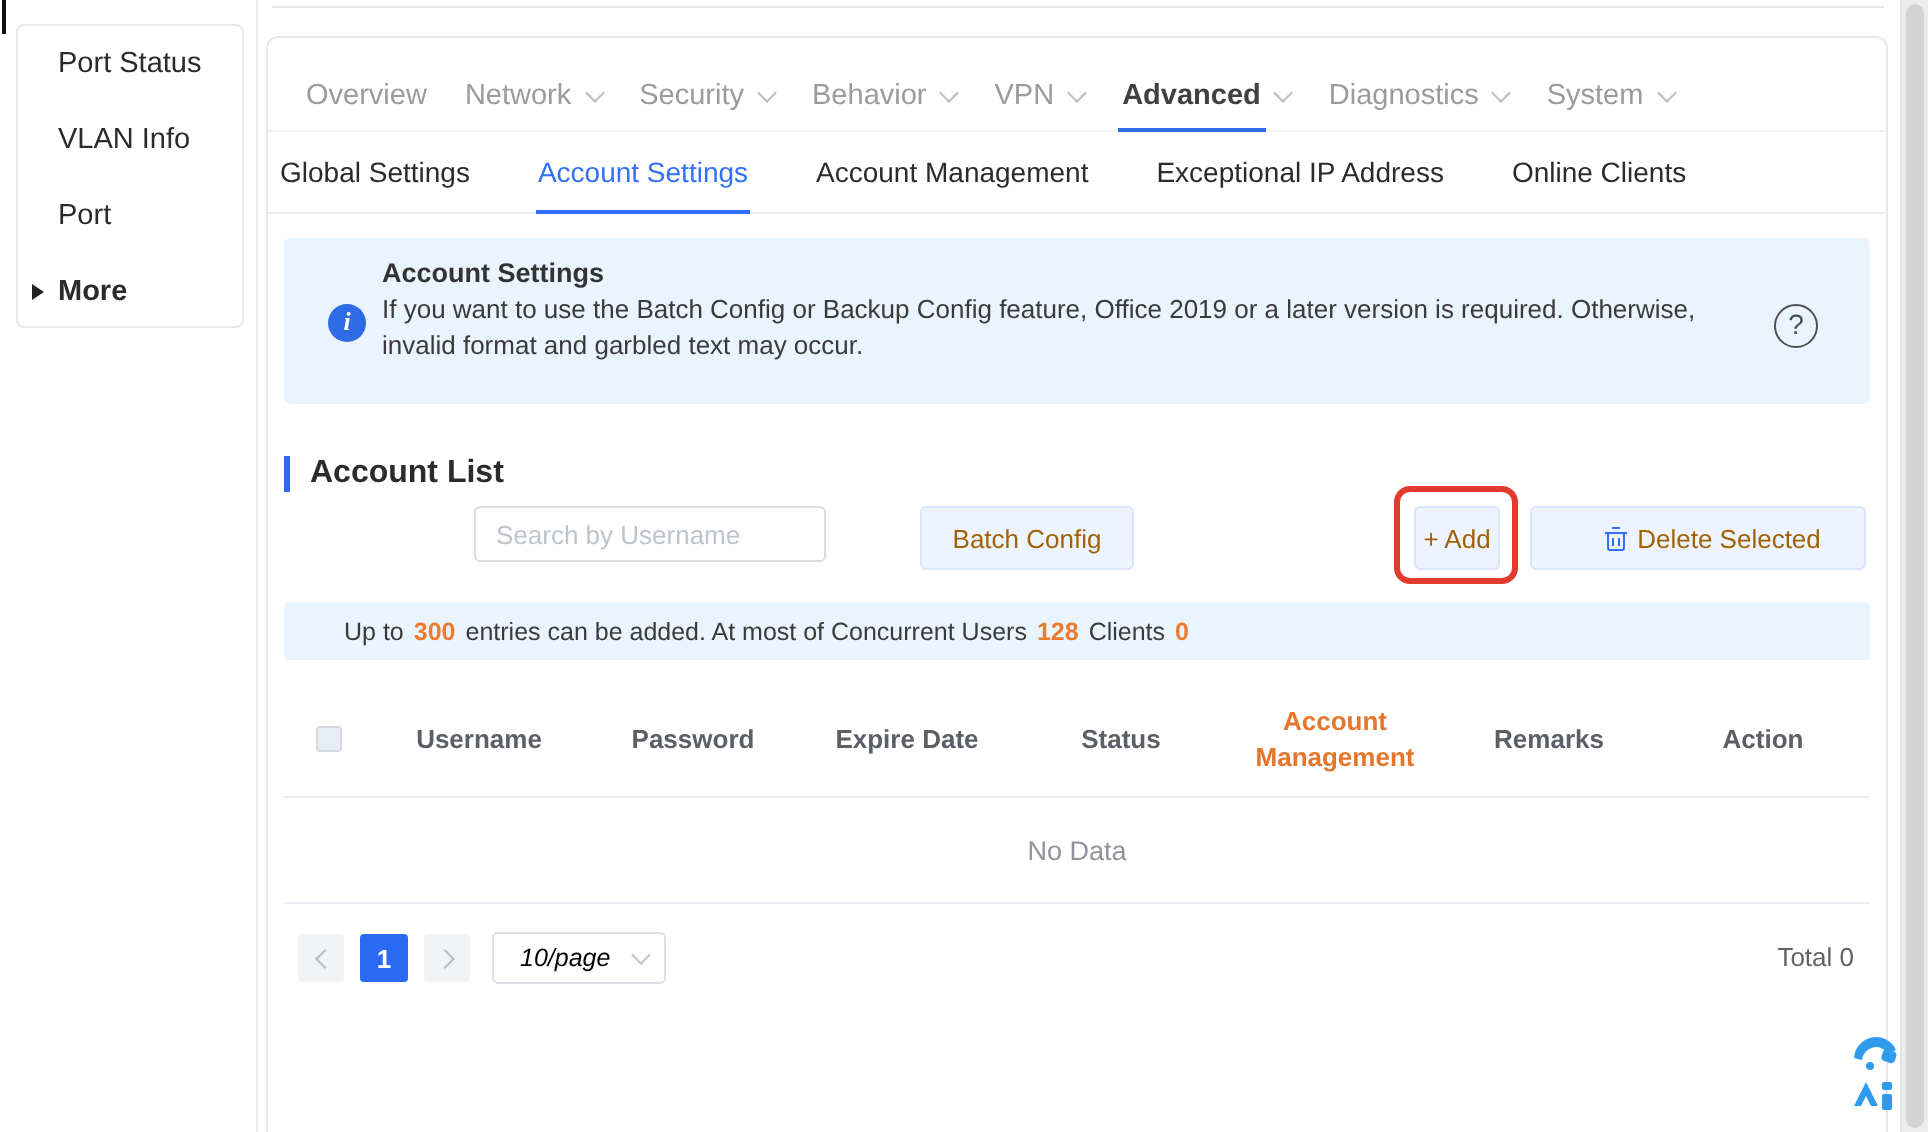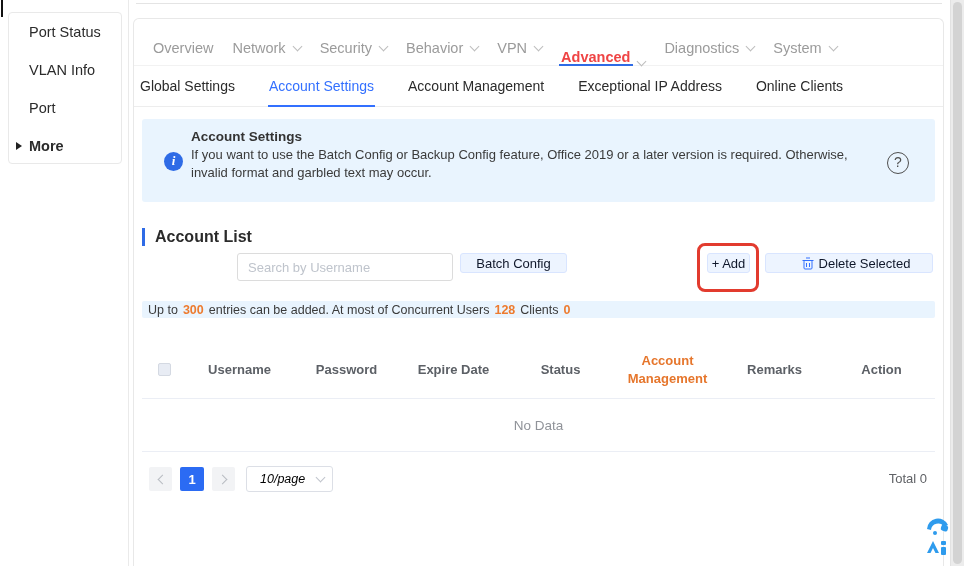--- a/index.html
+++ b/index.html
@@ -25,21 +25,21 @@
   
   .main-card { position:absolute; left:133px; top:18px; width:811px; height:556px;
                background:#fff; border:1px solid #e8e8e8; border-bottom:none;
                border-radius:6px 6px 0 0; }
 
   
   .nav-row { position:absolute; left:0; top:12px; right:0; height:35px; display:flex;
              align-items:center; padding-left:17px; gap:15px; border-bottom:1px solid #f2f2f2; }
   .nav-item { display:flex; align-items:center; font-size:14.5px; color:#9b9b9b;
               cursor:pointer; position:relative; padding:0 2px; height:100%; }
-  .nav-item.active { color:#ef4444; font-weight:bold;align-items:flex-end; }
+  .nav-item.active { color:#404040; font-weight:bold; }
   .nav-item.active::after { content:""; position:absolute; left:0; right:14px; bottom:-1px;
               height:2px; background:#2e6be6; }
   .chev { width:7px; height:7px; border-right:1.5px solid #bdbdbd; border-bottom:1.5px solid #bdbdbd;
           transform:rotate(45deg); display:inline-block; margin-left:8px; margin-top:-4px; }
 
   
   .tabs-row { position:absolute; left:0; top:47px; right:0; height:41px; display:flex;
               align-items:center; padding-left:5px; gap:32px; border-bottom:1px solid #ededed; }
   .tab-item { font-size:14px; color:#2b2b2b; cursor:pointer; position:relative;
               height:100%; display:flex; align-items:center; padding:0 1px; }
@@ -61,39 +61,39 @@
   .info-body { font-size:13px; color:#3a3a3a; line-height:17.5px; }
   .help-icon { position:absolute; right:26px; top:33px; width:22px; height:22px; border-radius:50%;
                border:1.5px solid #4f4f4f; color:#4f4f4f; font-size:14px; text-align:center;
                line-height:19px; cursor:pointer; }
 
   
   .section-title { position:absolute; left:8px; top:206px; height:24px; display:flex; align-items:center; }
   .blue-bar { width:3px; height:18px; background:#2f6be6; }
   .section-title span.txt { margin-left:10px; font-size:16px; font-weight:bold; color:#2b2b2b; }
 
-  .search-input { position:absolute; left:103px; top:234px; width:216px; height:28px;
+  .search-input { position:absolute; left:103px; top:234px; width:176px; height:28px;
                   border:1px solid #dcdcdc; border-radius:3px; font-size:13px; padding:0 10px;
                   color:#333; outline:none; font-family:"Liberation Sans",sans-serif; }
   .search-input::placeholder { color:#bfc4cc; }
 
-  .btn { position:absolute; top:234px; height:20px; background:#edf4ff; border:1px solid #d9e5ff;
-         border-radius:3px; color:#0f172a; font-size:13px; display:flex; align-items:center;
+  .btn { position:absolute; top:234px; height:32px; background:#edf4ff; border:1px solid #d9e5ff;
+         border-radius:3px; color:#a16207; font-size:13px; display:flex; align-items:center;
          justify-content:center; cursor:pointer; gap:5px; font-family:"Liberation Sans",sans-serif; }
   .btn-batch  { left:326px; width:107px; }
   .btn-backup { left:443px; width:119px; }
   .btn-add    { left:573px; width:43px; }
   .btn-delete { left:631px; width:168px;padding-left:14px; }
 
   .red-annotation { position:absolute; left:563px; top:224px; width:62px; height:49px;
                     border:3px solid #e23b2e; border-radius:8px; pointer-events:none; }
 
-  .notice-bar { position:absolute; left:8px; top:282px; width:793px; height:17px;
+  .notice-bar { position:absolute; left:8px; top:282px; width:793px; height:29px;
                 background:#e9f4fe; border-radius:2px; font-size:12.5px; color:#3a3a3a;
-                display:flex; align-items:center; padding-left:6px;text-align:right; }
+                display:flex; align-items:center; padding-left:30px;text-align:right; }
   .notice-bar .num { color:#ed7b2f; font-weight:bold; margin:0 5px; }
   .notice-bar .seg { white-space:pre; }
 
   
   .table-header { position:absolute; left:8px; top:322px; width:793px; height:58px;
                   display:flex; align-items:center; border-bottom:1px solid #ebeef5; }
   .th-check { width:44px; display:flex; justify-content:center; }
   .checkbox { width:13px; height:13px; background:#e8ecf4; border:1px solid #d4d9e2;
               border-radius:2px; cursor:pointer; }
   .th { flex:1; text-align:center; font-size:13px; font-weight:bold; color:#5c6066; line-height:18px; }

